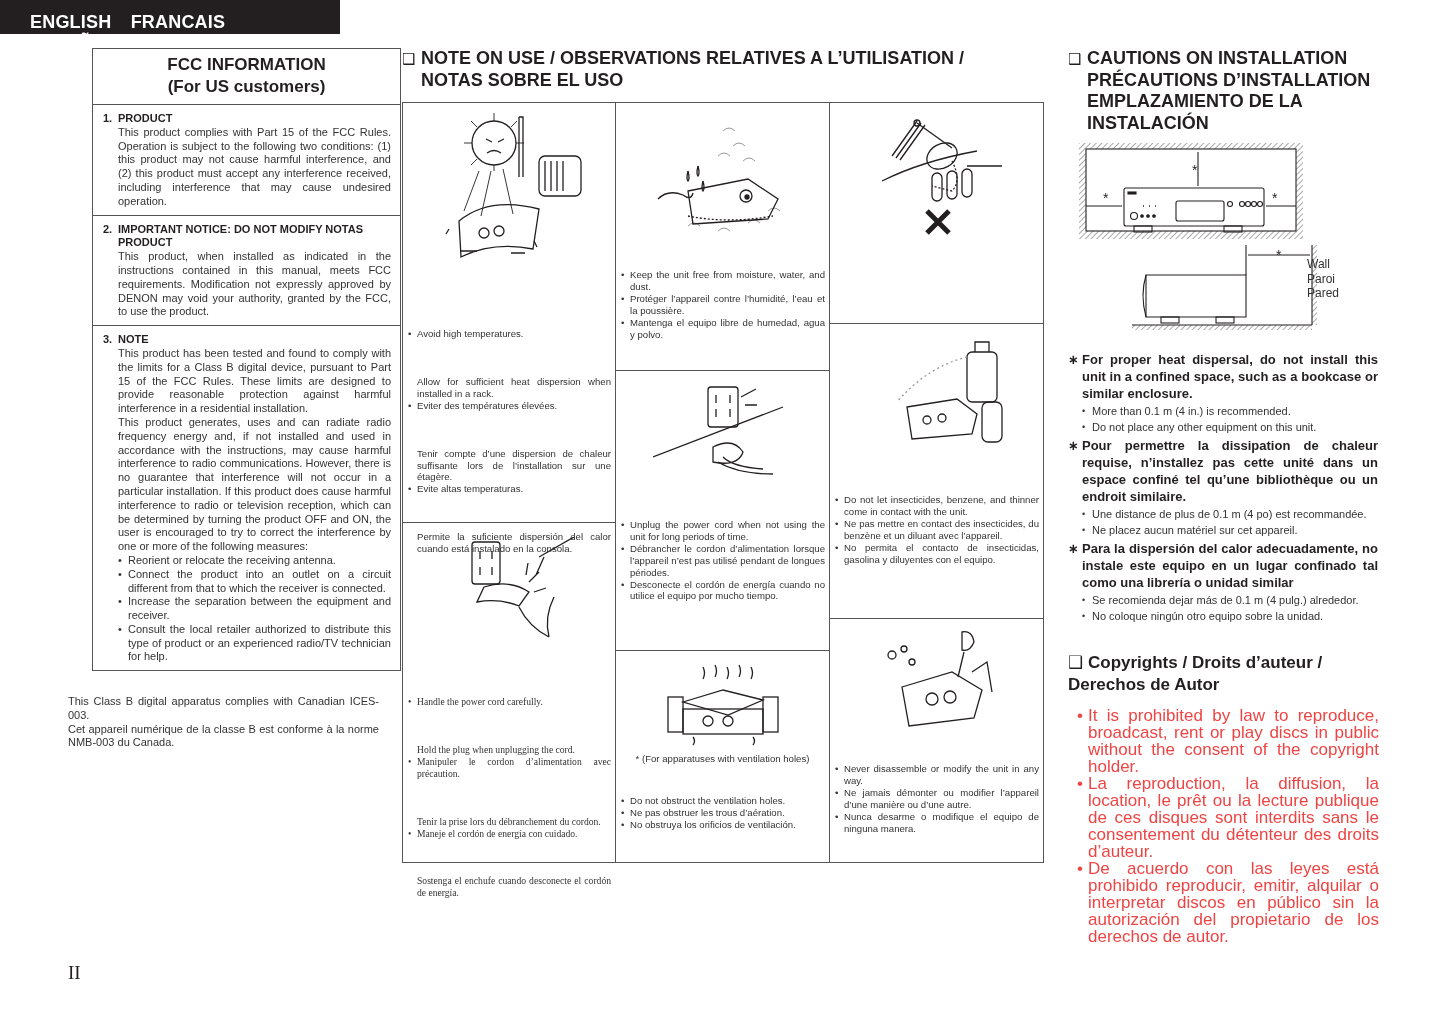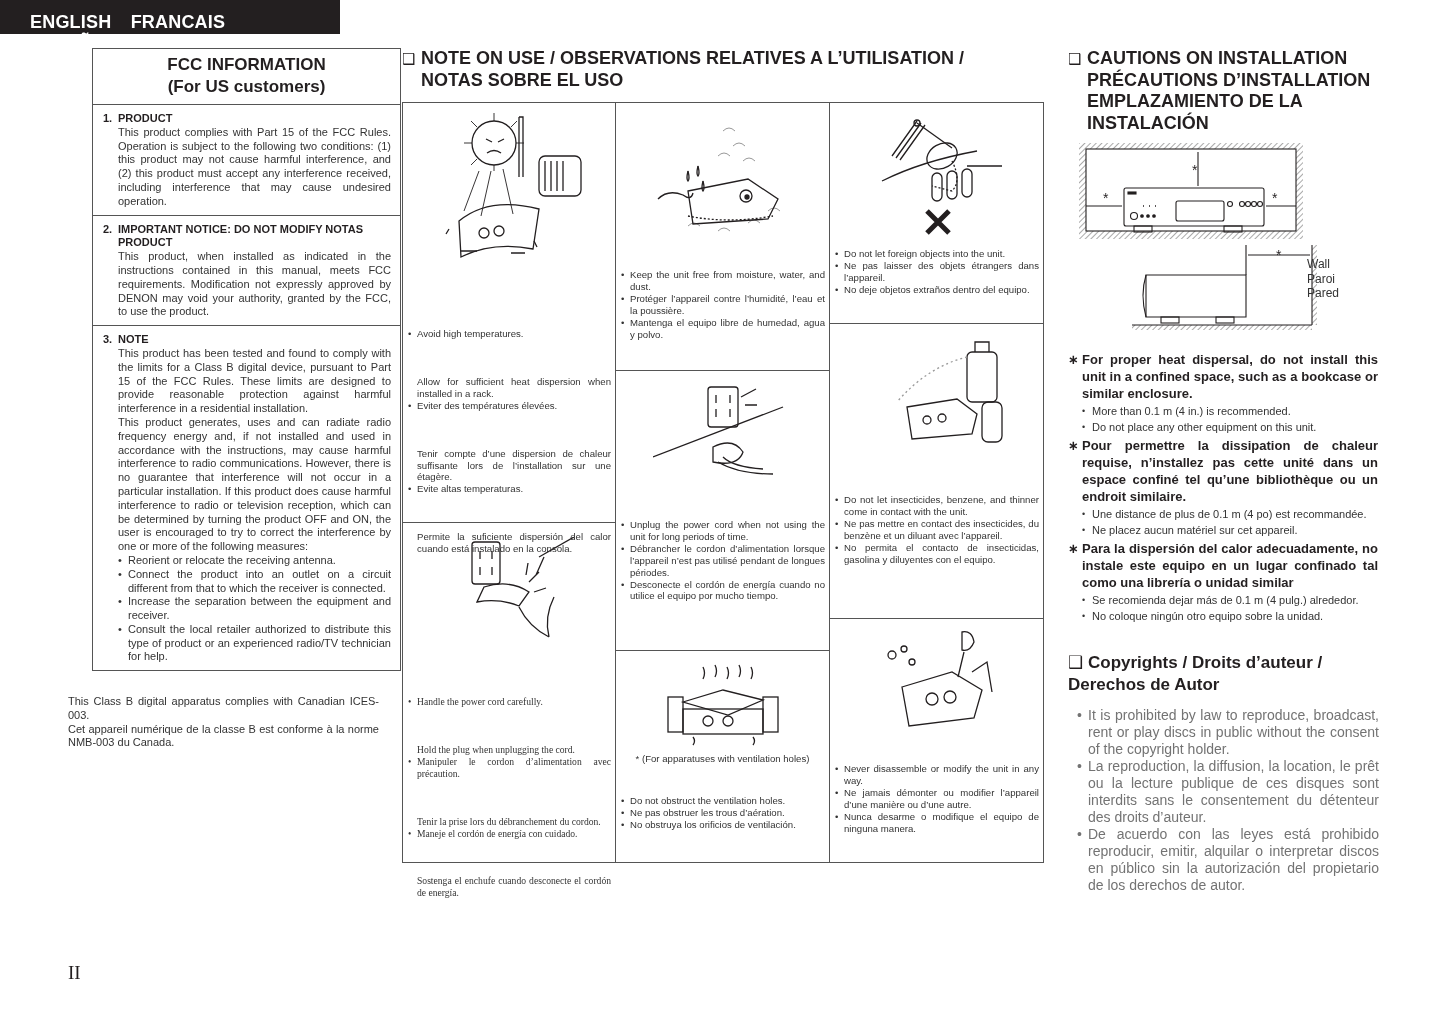--- a/index.html
+++ b/index.html
@@ -50,21 +50,21 @@
   .inst-diagram { position: absolute; left: 1076px; top: 140px; width: 280px; height: 190px; }
   .wall-labels { position: absolute; left: 1307px; top: 257px; font-size: 12px; line-height: 14.5px; color: #333; }
   .heat { position: absolute; left: 1068px; top: 351px; width: 310px; }
   .heat-item .h { font-weight: bold; font-size: 13px; line-height: 17px; display: flex; text-align: justify; }
   .heat-item .h .ast { flex: none; width: 14px; }
   .heat-item ul { list-style: none; padding-left: 14px; margin: 2px 0 2px; }
   .heat-item li { position: relative; padding-left: 10px; font-size: 11px; line-height: 15.5px; color: #333; text-align: justify; }
   .heat-item li::before { content: "•"; position: absolute; left: 0; font-size: 9px; }
 
   .copy-list { position: absolute; left: 1076px; top: 707px; width: 303px; list-style: none; }
-  .copy-list li { position: relative; padding-left: 12px; font-size: 14px; line-height: 17px; color: #737373; text-align: justify; }
+  .copy-list li { position: relative; padding-left: 12px; font-size: 17px; line-height: 17px; color: #ef4444; text-align: justify; }
   .copy-list li::before { content: "•"; position: absolute; left: 1px; }
 
   .page-num { position: absolute; left: 68px; top: 962px; font-family: "Liberation Serif", serif; font-size: 19px; }
 </style>
 </head>
 <body>
 
 <div class="lang-bar">
   <span>ENGLISH</span>
   <span>FRANCAIS</span>
@@ -242,27 +242,20 @@
             <circle cx="45" cy="12" r="3"></circle>
           <ellipse cx="70" cy="45" rx="16" ry="12" transform="rotate(-30 70 45)"></ellipse>
           <path d="M10 70 q40 -20 95 -30 M95 55 h35"></path>
           <path d="M80 50 q10 20 0 30 l-20 -5" stroke-dasharray="2 2"></path>
           <rect x="60" y="62" width="10" height="28" rx="5"></rect>
           <rect x="75" y="60" width="10" height="28" rx="5"></rect>
           <rect x="90" y="58" width="10" height="28" rx="5"></rect>
           <path d="M55 100 l22 22 M77 100 l-22 22" stroke-width="5"></path>
         </svg>
       </div>
-      <div class="txt" style="top:145px;">
-        <ul>
-          <li>Do not let foreign objects into the unit.</li>
-          <li>Ne pas laisser des objets étrangers dans l’appareil.</li>
-          <li>No deje objetos extraños dentro del equipo.</li>
-        </ul>
-      </div>
     </div>
     <div class="cell" style="top:221px;height:295px;">
       <div class="ill" style="top:8px;">
         <svg width="140" height="120" viewBox="0 0 140 120" fill="none" stroke="#231f20" stroke-width="1.3">
           <rect x="100" y="20" width="30" height="50" rx="5"></rect>
           <path d="M108 20 v-10 h14 v10"></path>
           <path d="M100 25 q-40 10 -70 45" stroke="#999" stroke-dasharray="2 3"></path>
           <path d="M40 75 l50 -8 l20 15 l-5 20 l-60 5 z"></path>
           <circle cx="60" cy="88" r="4"></circle>
             <circle cx="75" cy="86" r="4"></circle>

